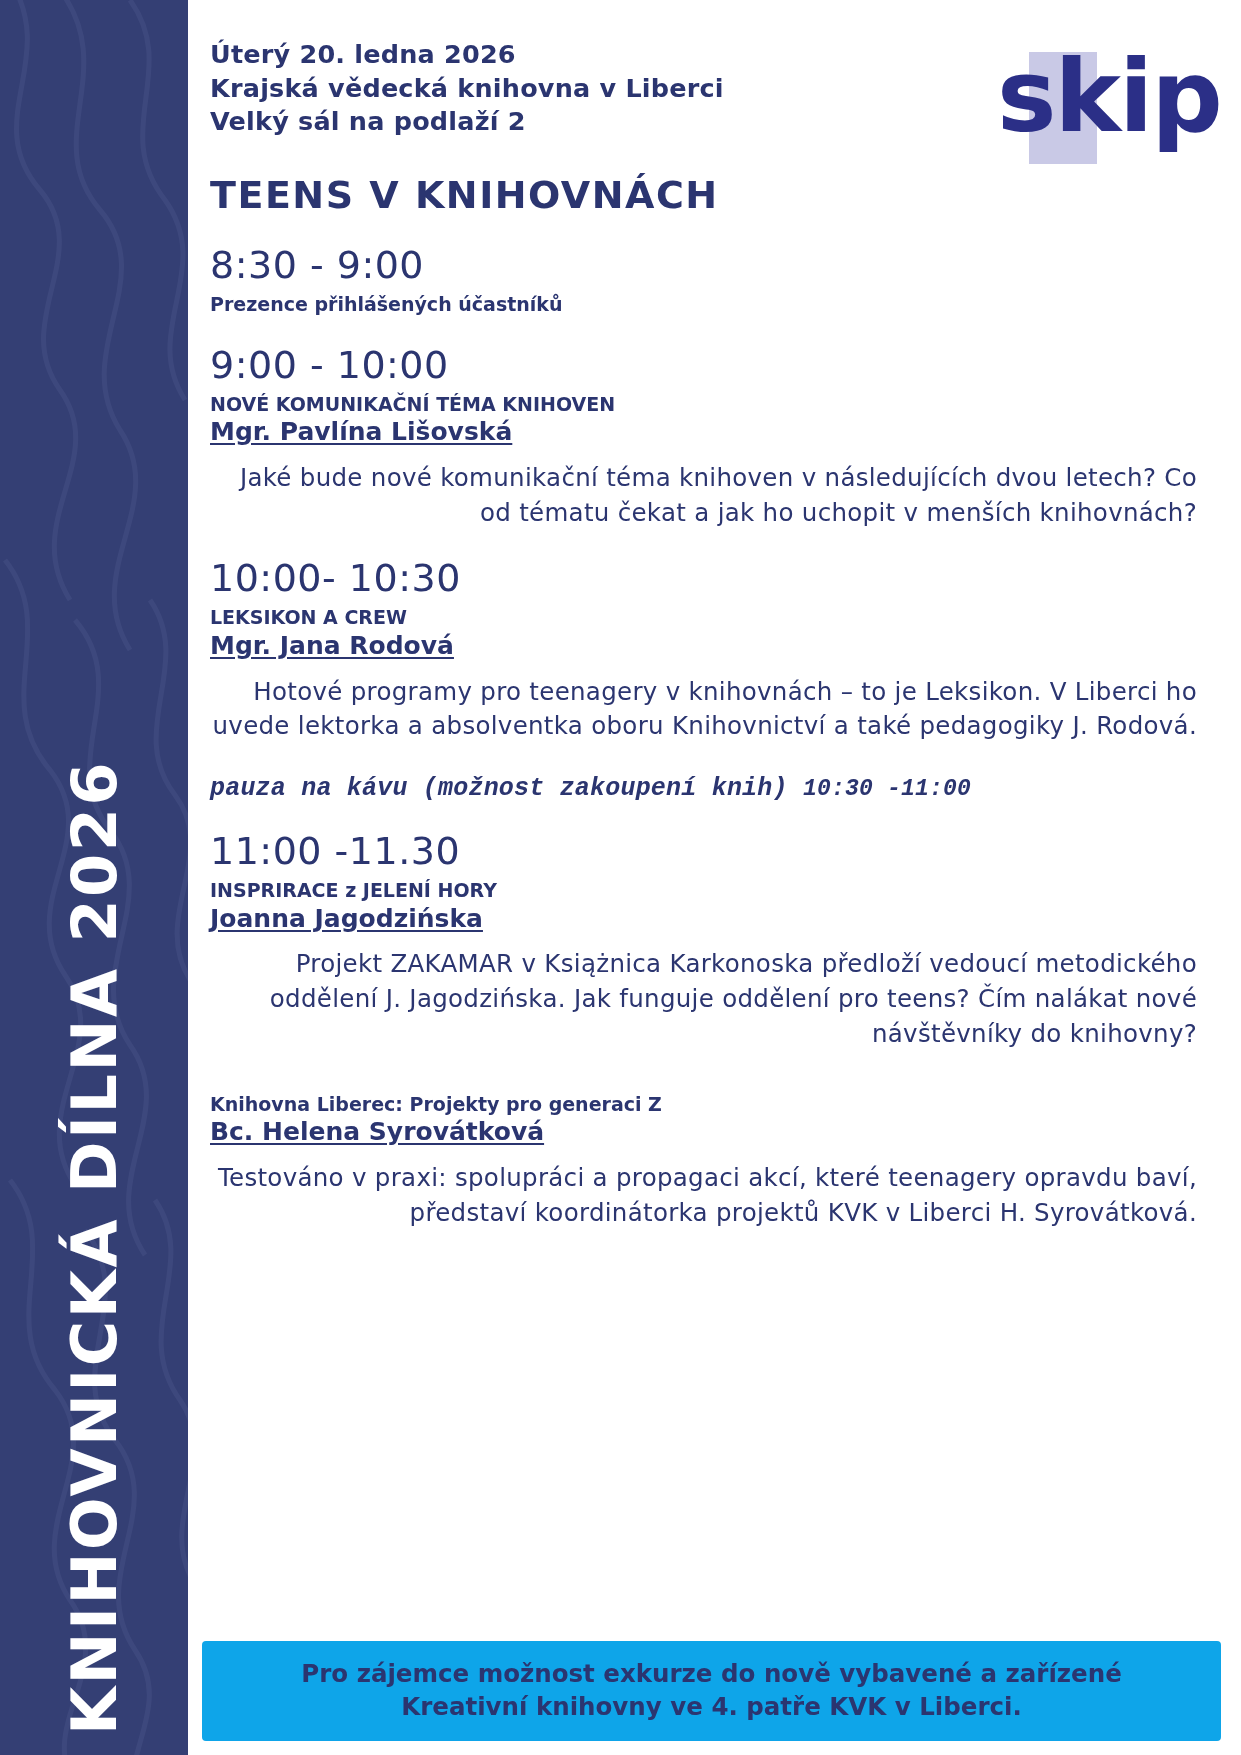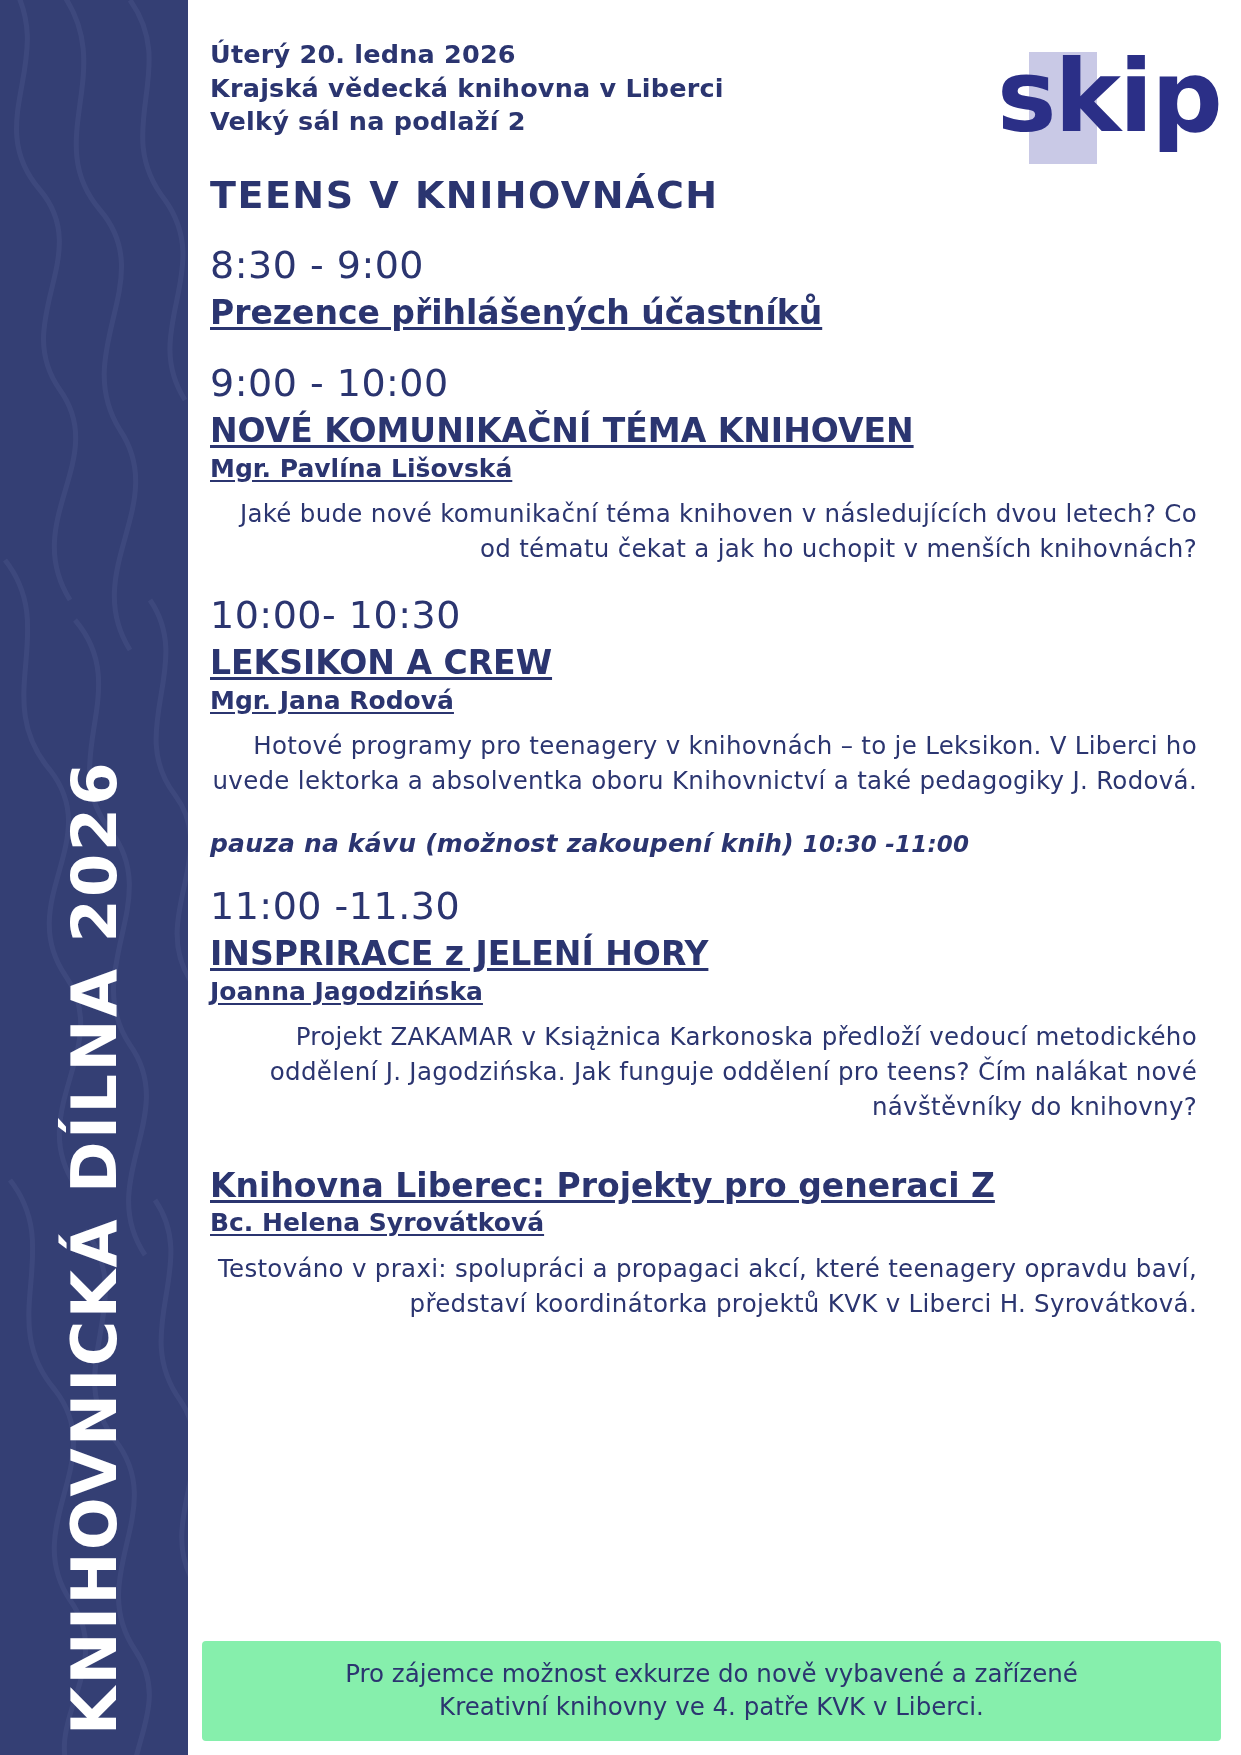--- a/index.html
+++ b/index.html
@@ -114,23 +114,22 @@
   .block {
     margin: 26px 0 0 8px;
   }
   .time {
     font-size: 38px;
     font-weight: normal;
     letter-spacing: 0.5px;
     margin-bottom: 5px;
   }
   .talk-title {
-    font-size: 33px;
-    font-weight: bold;
-    text-decoration: underline;
+    font-size: 19px;
+    font-weight: bold;
     text-underline-offset: 3px;
     line-height: 1.3;
   }
   .speaker {
     font-size: 25px;
     font-weight: bold;
     text-decoration: underline;
     text-underline-offset: 3px;
     line-height: 1.3;
   }
@@ -142,37 +141,38 @@
     color: #2b3570;
     font-weight: 400;
     text-align: right;
   }
   .pause {
     margin: 30px 0 0 8px;
     font-size: 25px;
     font-style: italic;
     font-weight: bold;
     letter-spacing: 0.2px;
+    font-family: Liberation Mono, monospace;
   }
   .pause .pause-time {
     font-size: 23px;
   }
 
   .footer {
     position: absolute;
     left: 14px;
     right: 20px;
     bottom: 14px;
-    background: #86efac;
+    background: #0ea5e9;
     border-radius: 4px;
     padding: 16px 22px 18px 22px;
     box-sizing: border-box;
     text-align: center;
     font-size: 24.5px;
-    font-weight: normal;
+    font-weight: bold;
     line-height: 1.35;
     color: #2b3570;
   }
 </style>
 </head>
 <body>
 
 <div class="page">
 
   <div class="sidebar">

